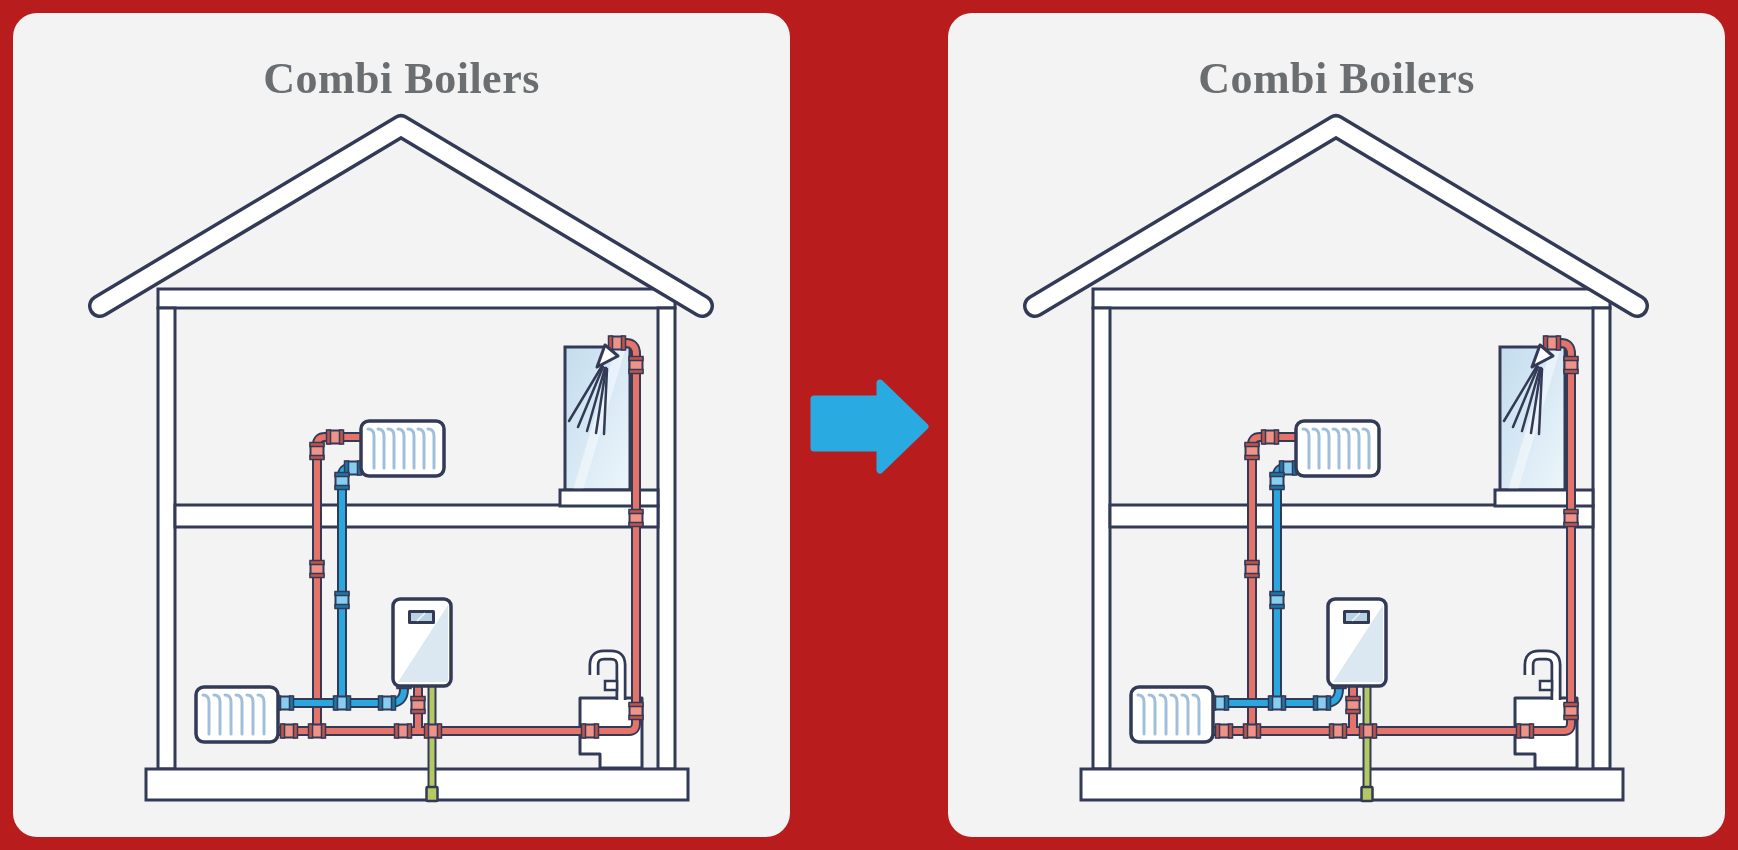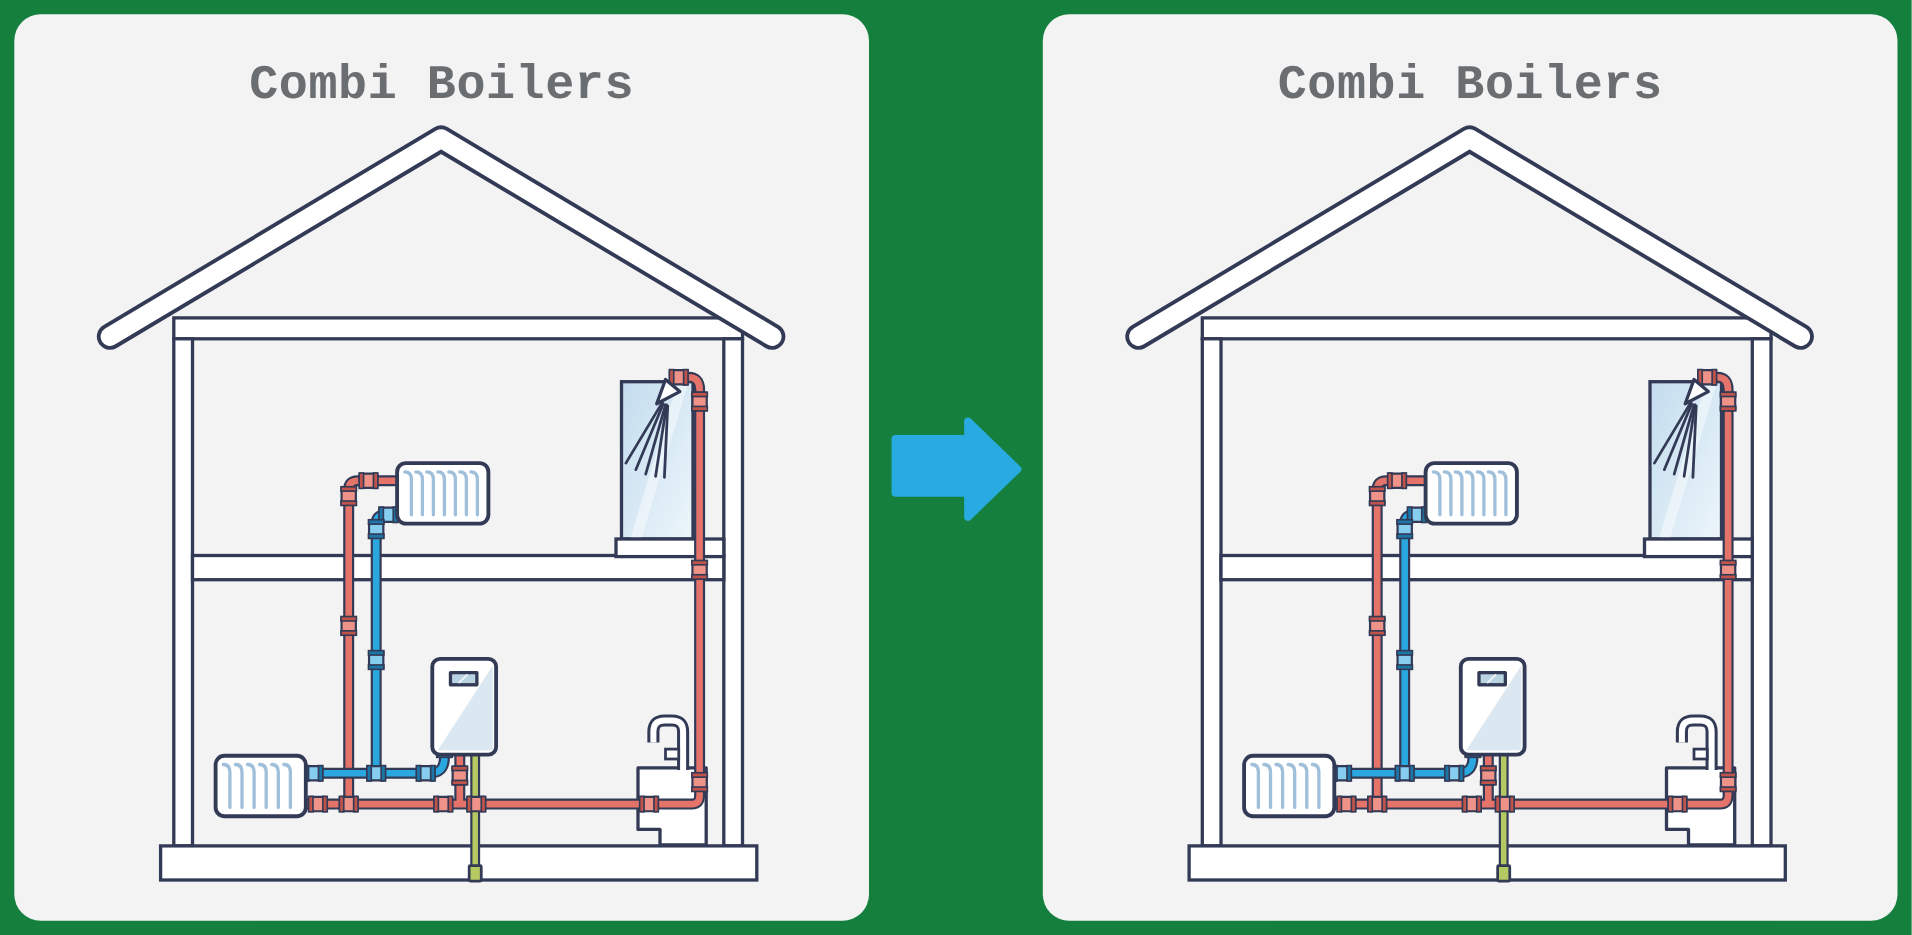--- a/index.html
+++ b/index.html
@@ -1,17 +1,17 @@
 <!DOCTYPE html>
 <html><head>
 <meta charset="utf-8">
 <style>
   html,body{margin:0;padding:0;background:#ffffff;}
-  .stage{position:relative;width:1738px;height:850px;background:#15803d;overflow:hidden;
-         font-family:Liberation Mono, monospace;}
+  .stage{position:relative;width:1738px;height:850px;background:#b91c1c;overflow:hidden;
+         font-family:Liberation Serif, serif;}
   .panel{position:absolute;top:13px;width:777px;height:824px;background:#f3f3f4;border-radius:24px;}
   .panel.left{left:13px;}
   .panel.right{left:948px;}
   .panel-title{position:absolute;top:40px;left:0;width:100%;text-align:center;
                font-size:44px;font-weight:bold;color:#6b6e71;letter-spacing:.5px;}
   .house-svg{position:absolute;left:0;top:0;width:777px;height:824px;}
   .arrow-wrap{position:absolute;left:808px;top:377px;width:124px;height:100px;}
   .defs-holder{position:absolute;width:0;height:0;overflow:hidden;}
 </style>
 </head>

